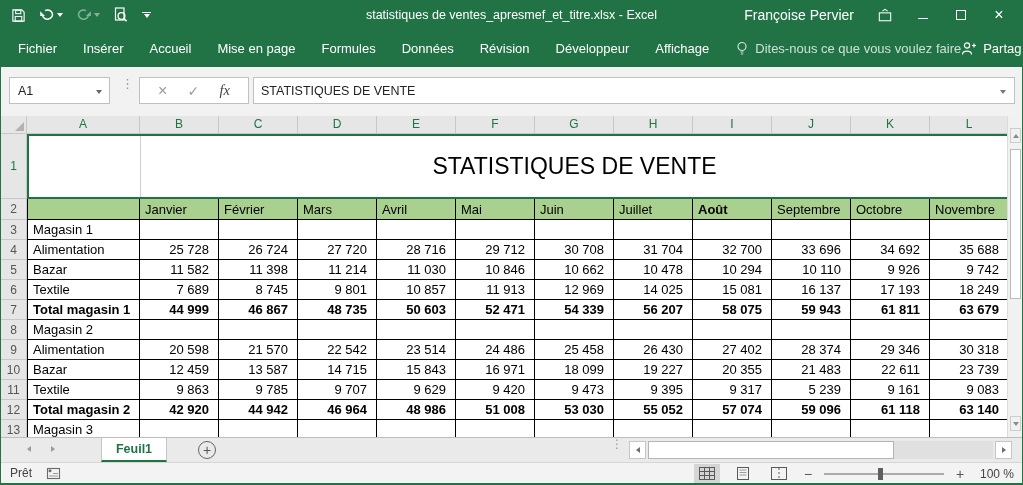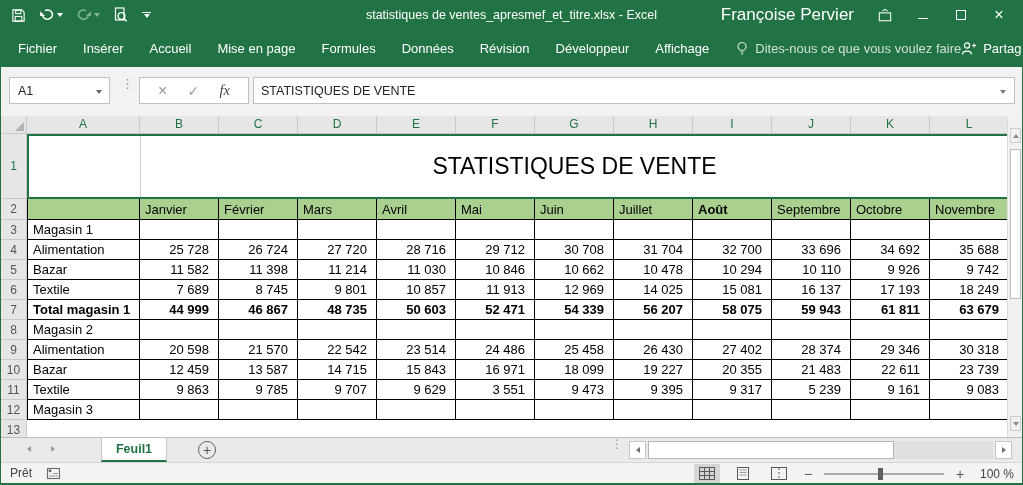--- a/index.html
+++ b/index.html
@@ -13,21 +13,21 @@
   .dim{opacity:.45;}
   .tri{width:0;height:0;display:inline-block;}
   .tri-d{border-left:3.5px solid transparent;border-right:3.5px solid transparent;border-top:4px solid currentColor;}
   .tri-u{border-left:3.5px solid transparent;border-right:3.5px solid transparent;border-bottom:4px solid currentColor;}
   .tri-l{border-top:3.5px solid transparent;border-bottom:3.5px solid transparent;border-right:4px solid currentColor;}
   .tri-r{border-top:3.5px solid transparent;border-bottom:3.5px solid transparent;border-left:4px solid currentColor;}
   .qat-more{display:flex;flex-direction:column;align-items:center;gap:1px;}
   .qat-more .bar{width:9px;border-top:1px solid #fff;}
   .win-title{position:absolute;left:0;top:0;width:100%;height:30px;line-height:30px;text-align:center;font-size:12.5px;}
   .tb-right{position:absolute;right:0;top:0;height:30px;display:flex;align-items:center;gap:24px;padding-right:16px;}
-  .username{font-size:17px;}
+  .username{font-size:14px;}
   .wbtn{display:flex;align-items:center;justify-content:center;width:14px;height:14px;color:#fff;}
   .min-glyph{width:10px;border-top:1px solid #fff;margin-top:7px;}
   .max-glyph{width:10px;height:10px;border:1px solid #fff;}
   .close-glyph{font-size:16px;line-height:14px;}
   
   .tabsrow{position:absolute;left:0;top:30px;width:100%;height:37px;background:#217346;display:flex;align-items:center;padding-left:4px;}
   .rtab{color:#fff;font-size:13px;padding:0 13px;height:37px;line-height:37px;white-space:nowrap;}
   .tellme{display:flex;align-items:center;gap:7px;color:rgba(255,255,255,.78);font-size:13px;margin-left:14px;white-space:nowrap;}
   .share{margin-left:auto;display:flex;align-items:center;gap:6px;color:#fff;font-size:13px;padding-right:16px;}
   
@@ -371,27 +371,41 @@
           <div class="xcell num" style="width: 79px;">21 483</div>
           <div class="xcell num" style="width: 79px;">22 611</div>
           <div class="xcell num" style="width: 79px;">23 739</div>
         </div>
         <div class="xrow">
           <div class="xcell lab" style="width: 113px;">Textile</div>
           <div class="xcell num" style="width: 79px;">9 863</div>
           <div class="xcell num" style="width: 79px;">9 785</div>
           <div class="xcell num" style="width: 79px;">9 707</div>
           <div class="xcell num" style="width: 79px;">9 629</div>
-          <div class="xcell num" style="width: 79px;">3 551</div>
+          <div class="xcell num" style="width: 79px;">9 420</div>
           <div class="xcell num" style="width: 79px;">9 473</div>
           <div class="xcell num" style="width: 79px;">9 395</div>
           <div class="xcell num" style="width: 79px;">9 317</div>
           <div class="xcell num" style="width: 79px;">5 239</div>
           <div class="xcell num" style="width: 79px;">9 161</div>
           <div class="xcell num" style="width: 79px;">9 083</div>
+        </div>
+        <div class="xrow bold">
+          <div class="xcell lab" style="width: 113px;">Total magasin 2</div>
+          <div class="xcell num" style="width: 79px;">42 920</div>
+          <div class="xcell num" style="width: 79px;">44 942</div>
+          <div class="xcell num" style="width: 79px;">46 964</div>
+          <div class="xcell num" style="width: 79px;">48 986</div>
+          <div class="xcell num" style="width: 79px;">51 008</div>
+          <div class="xcell num" style="width: 79px;">53 030</div>
+          <div class="xcell num" style="width: 79px;">55 052</div>
+          <div class="xcell num" style="width: 79px;">57 074</div>
+          <div class="xcell num" style="width: 79px;">59 096</div>
+          <div class="xcell num" style="width: 79px;">61 118</div>
+          <div class="xcell num" style="width: 79px;">63 140</div>
         </div>
         <div class="xrow">
           <div class="xcell lab" style="width: 113px;">Magasin 3</div>
           <div class="xcell" style="width: 79px;"></div>
           <div class="xcell" style="width: 79px;"></div>
           <div class="xcell" style="width: 79px;"></div>
           <div class="xcell" style="width: 79px;"></div>
           <div class="xcell" style="width: 79px;"></div>
           <div class="xcell" style="width: 79px;"></div>
           <div class="xcell" style="width: 79px;"></div>

